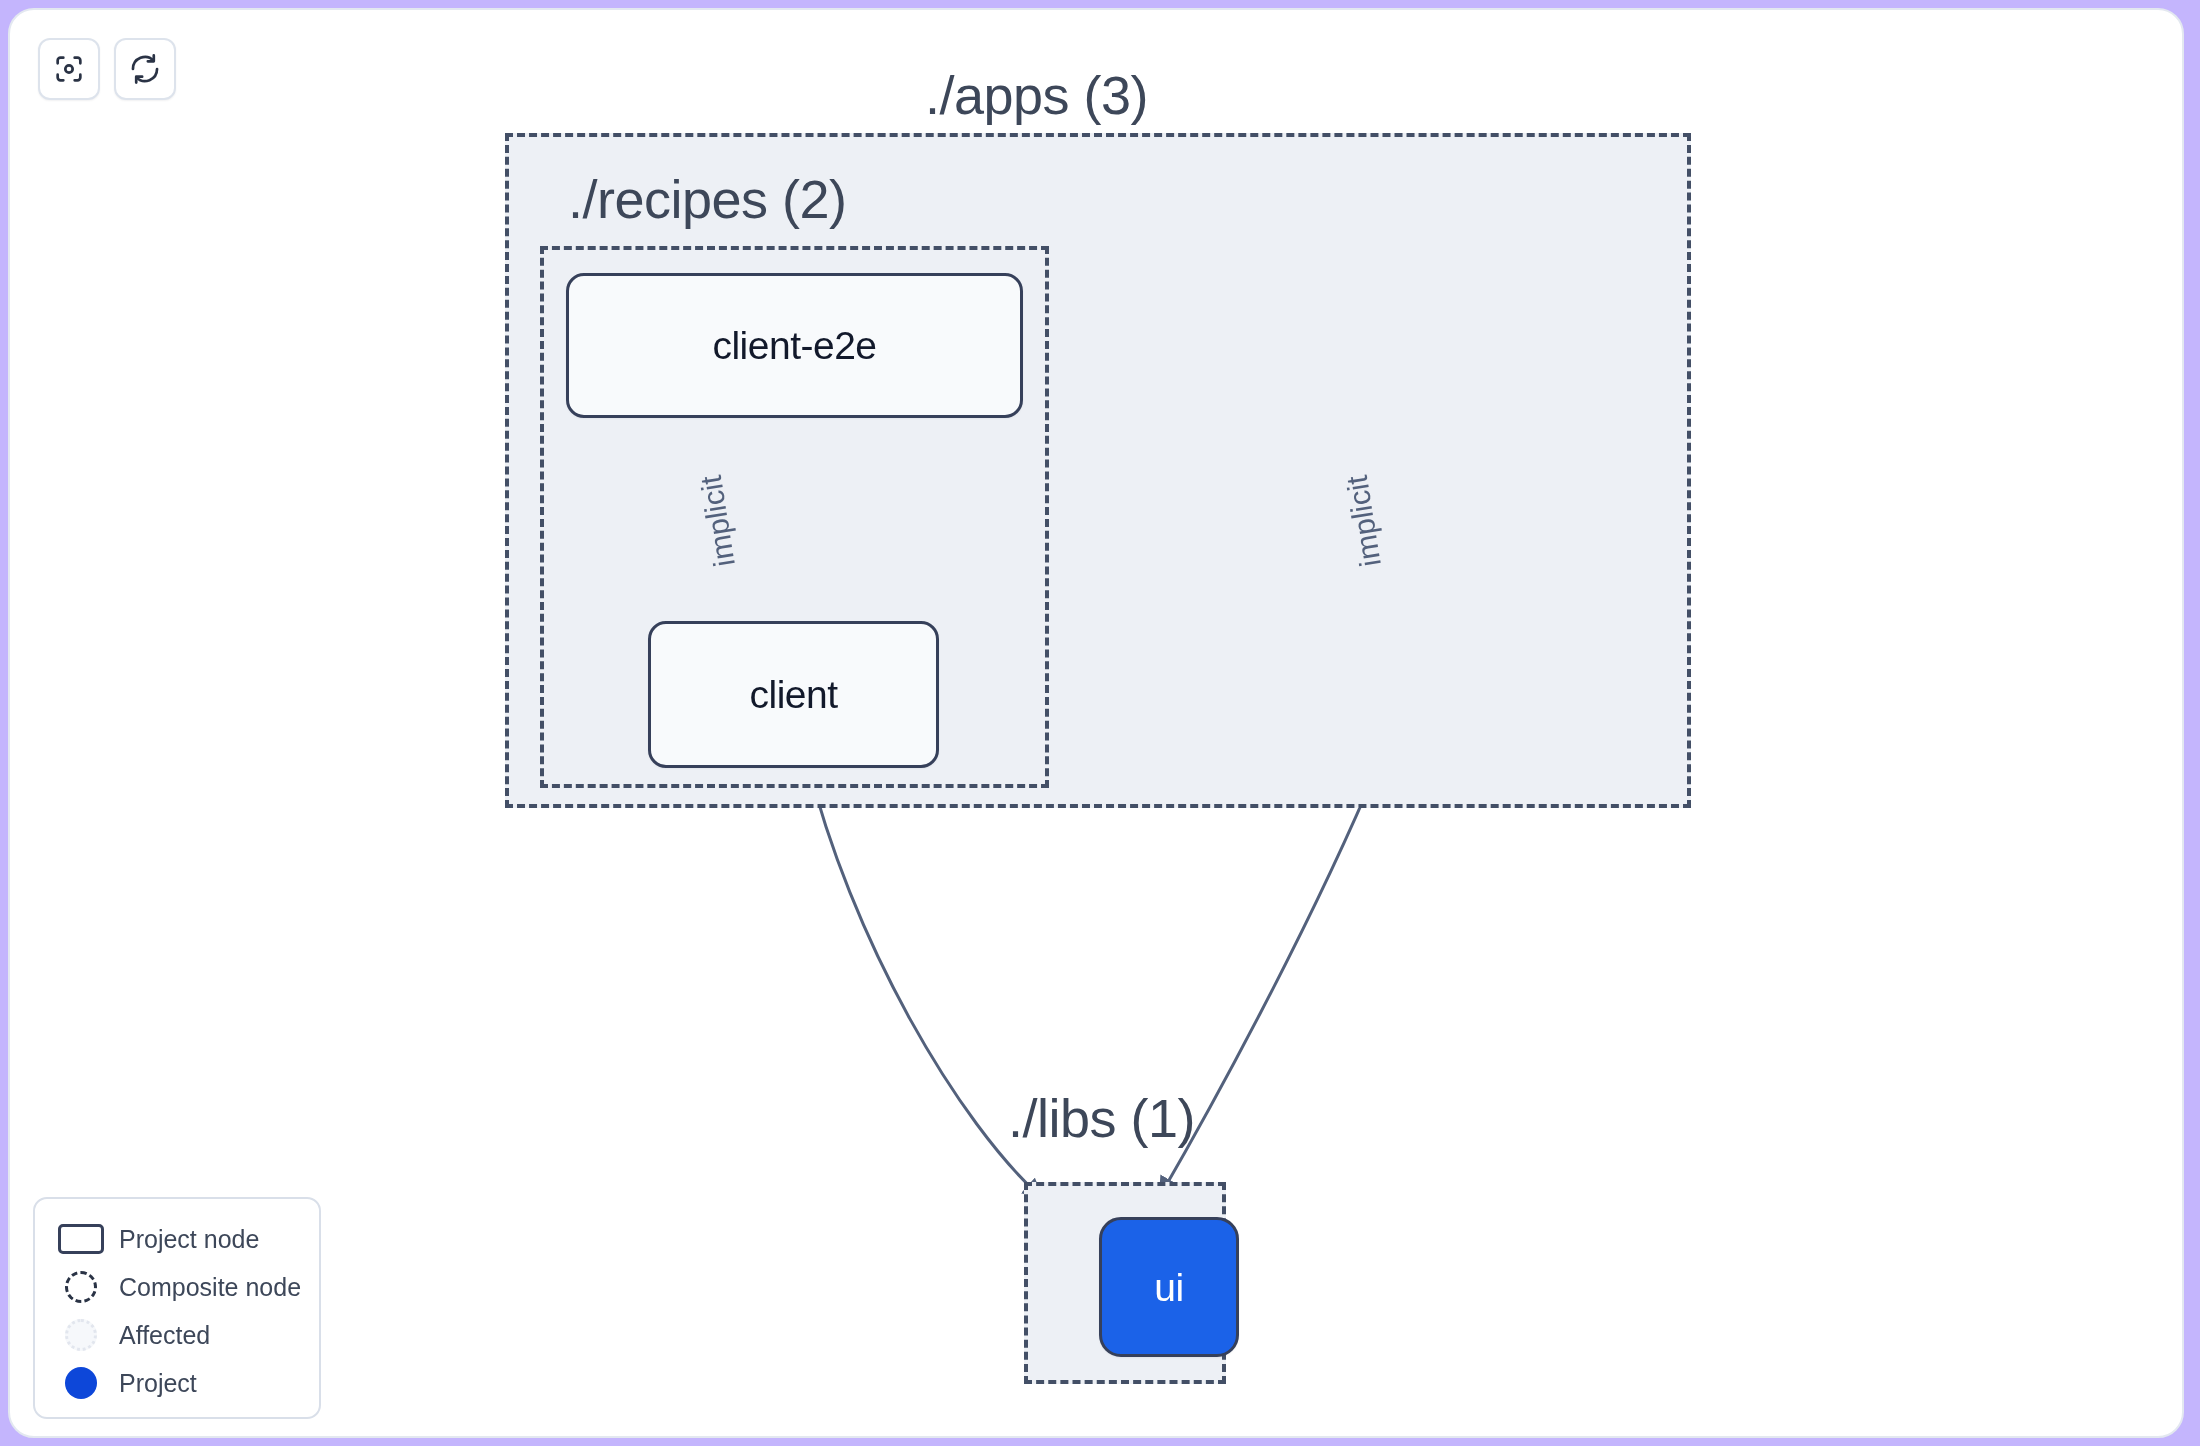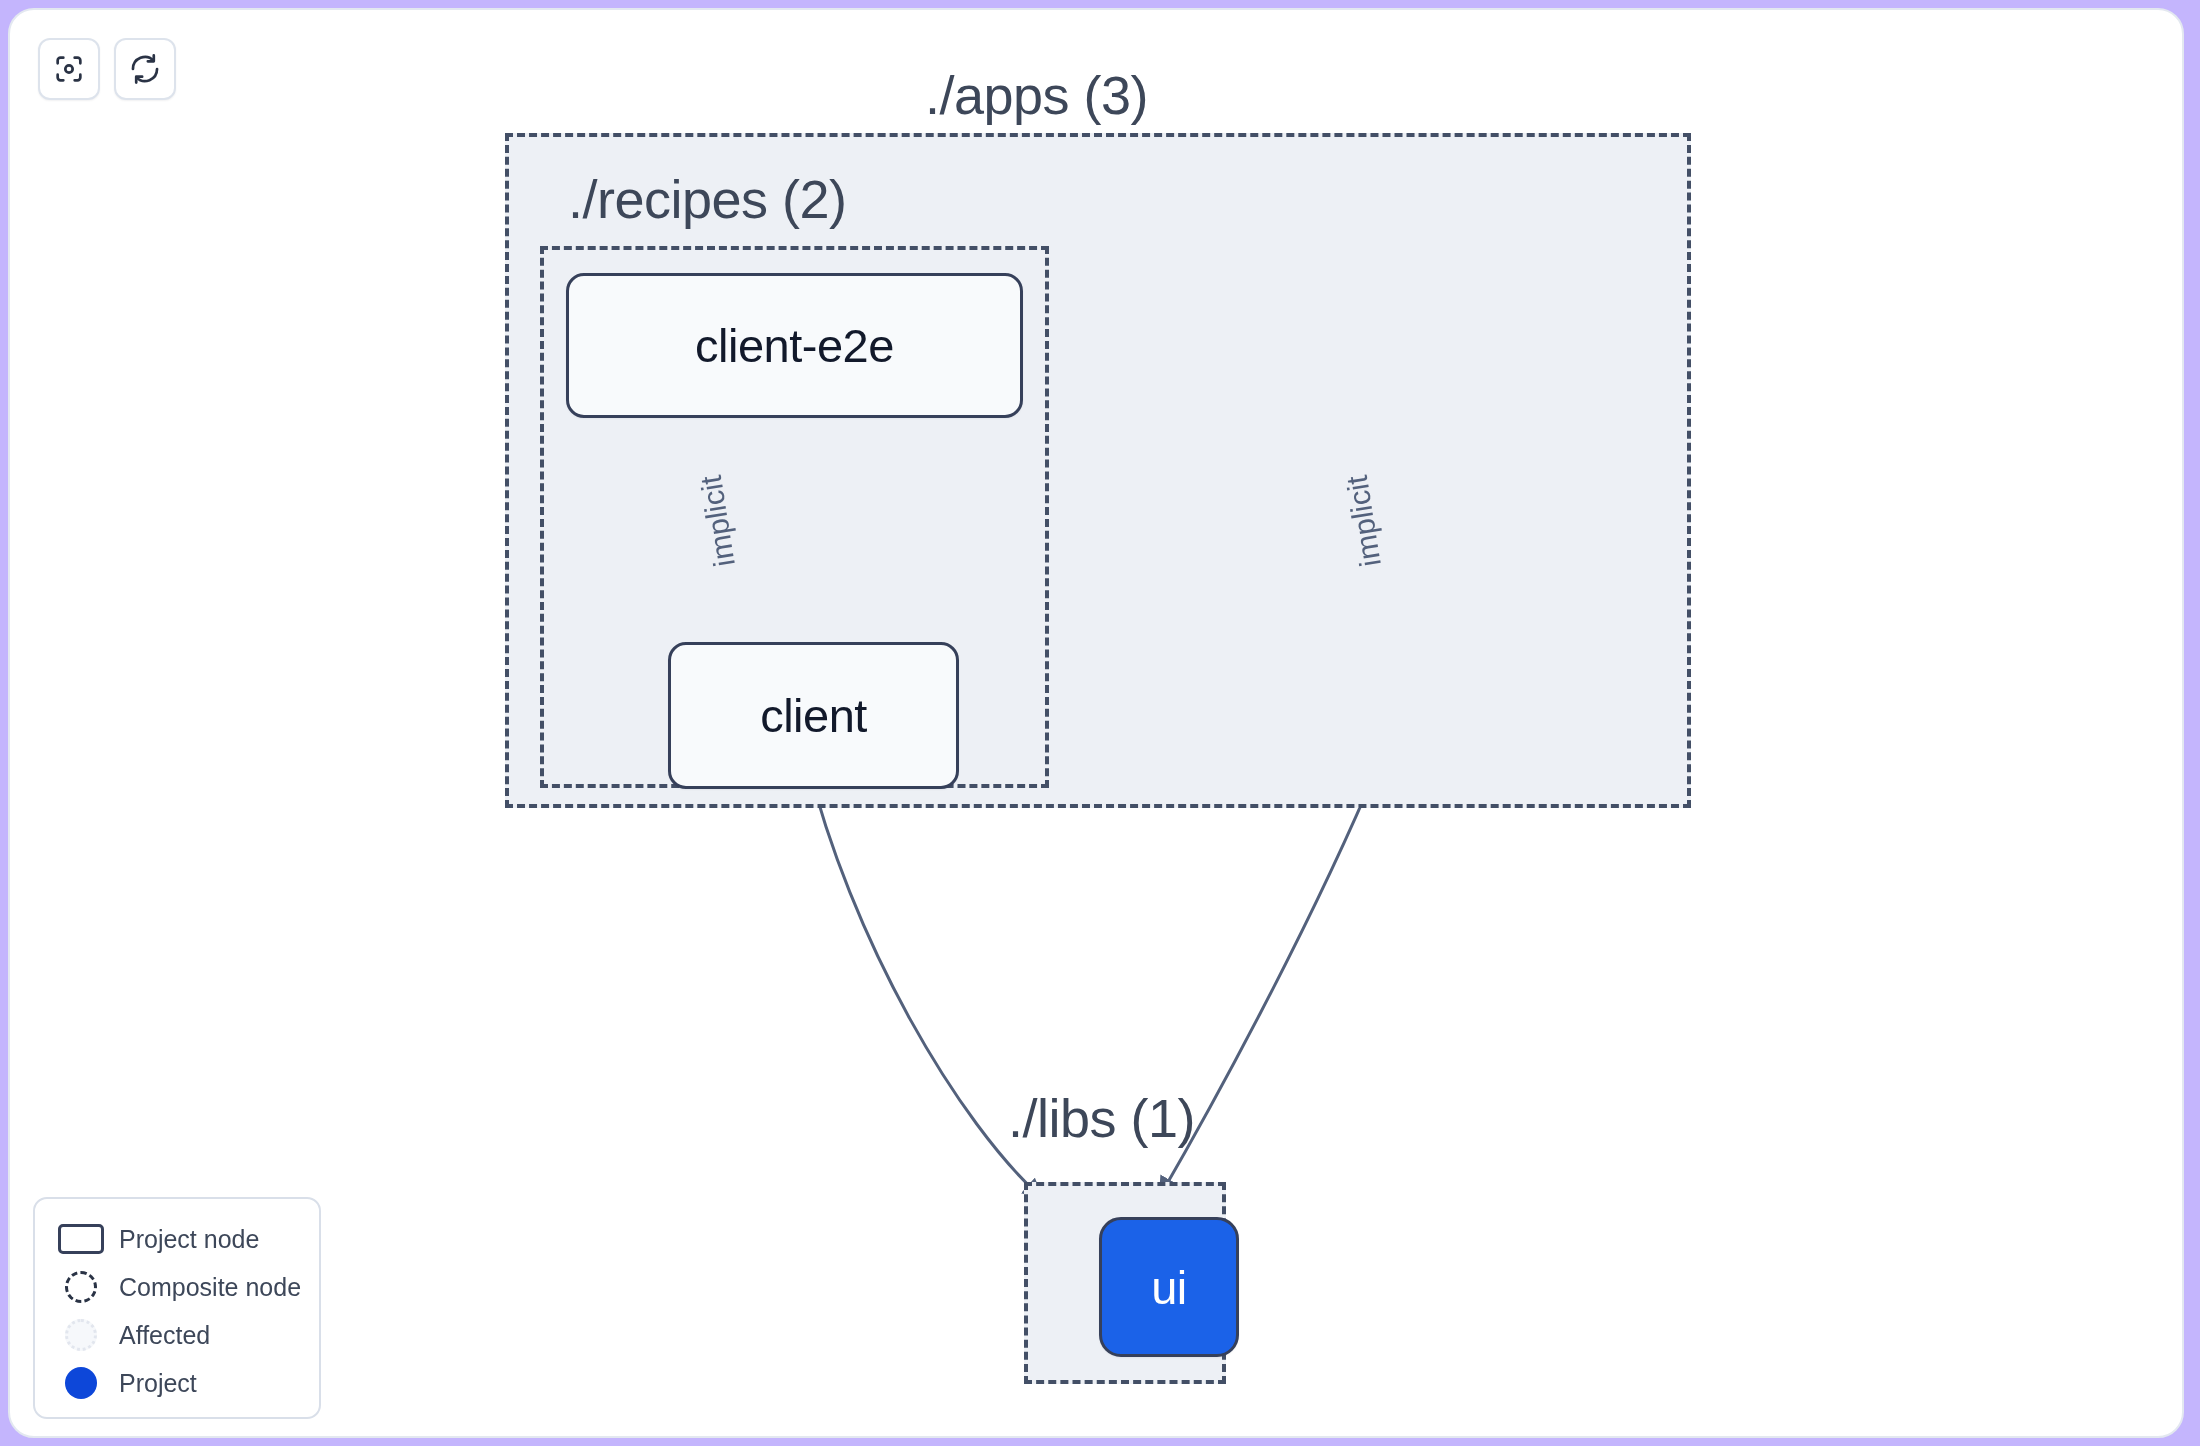--- a/index.html
+++ b/index.html
@@ -96,21 +96,21 @@
     background: #f8fafc;
     display: flex;
     align-items: center;
     justify-content: center;
     z-index: 22;
     box-shadow: 0 1px 2px rgba(17, 24, 39, 0.05);
     cursor: pointer;
   }
   .node-label {
     font-family: "Liberation Sans", sans-serif;
-    font-size: 47px;
+    font-size: 39px;
     line-height: 1;
     color: #12192b;
     white-space: nowrap;
     letter-spacing: -0.5px;
     text-align: right;
   }
   .node.touched {
     background: #1b62e8;
     border-color: #36405a;
     border-radius: 22px;
@@ -248,21 +248,21 @@
   </svg>
 
   <div class="edge-label" style="left:672px; top:504px; transform: rotate(-99deg);">implicit</div>
   <div class="edge-label" style="left:1318px; top:504px; transform: rotate(-99deg);">implicit</div>
 
   <div class="node" style="left:566px; top:273px; width:457px; height:145px;">
     <span class="node-label">client-e2e</span>
   </div>
 
 
-  <div class="node" style="left:648px; top:642px; width:291px; height:147px;margin-left:20px;">
+  <div class="node" style="left:648px; top:621px; width:291px; height:147px;">
     <span class="node-label">client</span>
   </div>
 
 
   <div class="node touched" style="left:1059px; top:1217px; width:140px; height:140px;margin-left:40px;">
     <span class="node-label">ui</span>
   </div>
 
   <div class="legend">
     <div class="legend-row">

